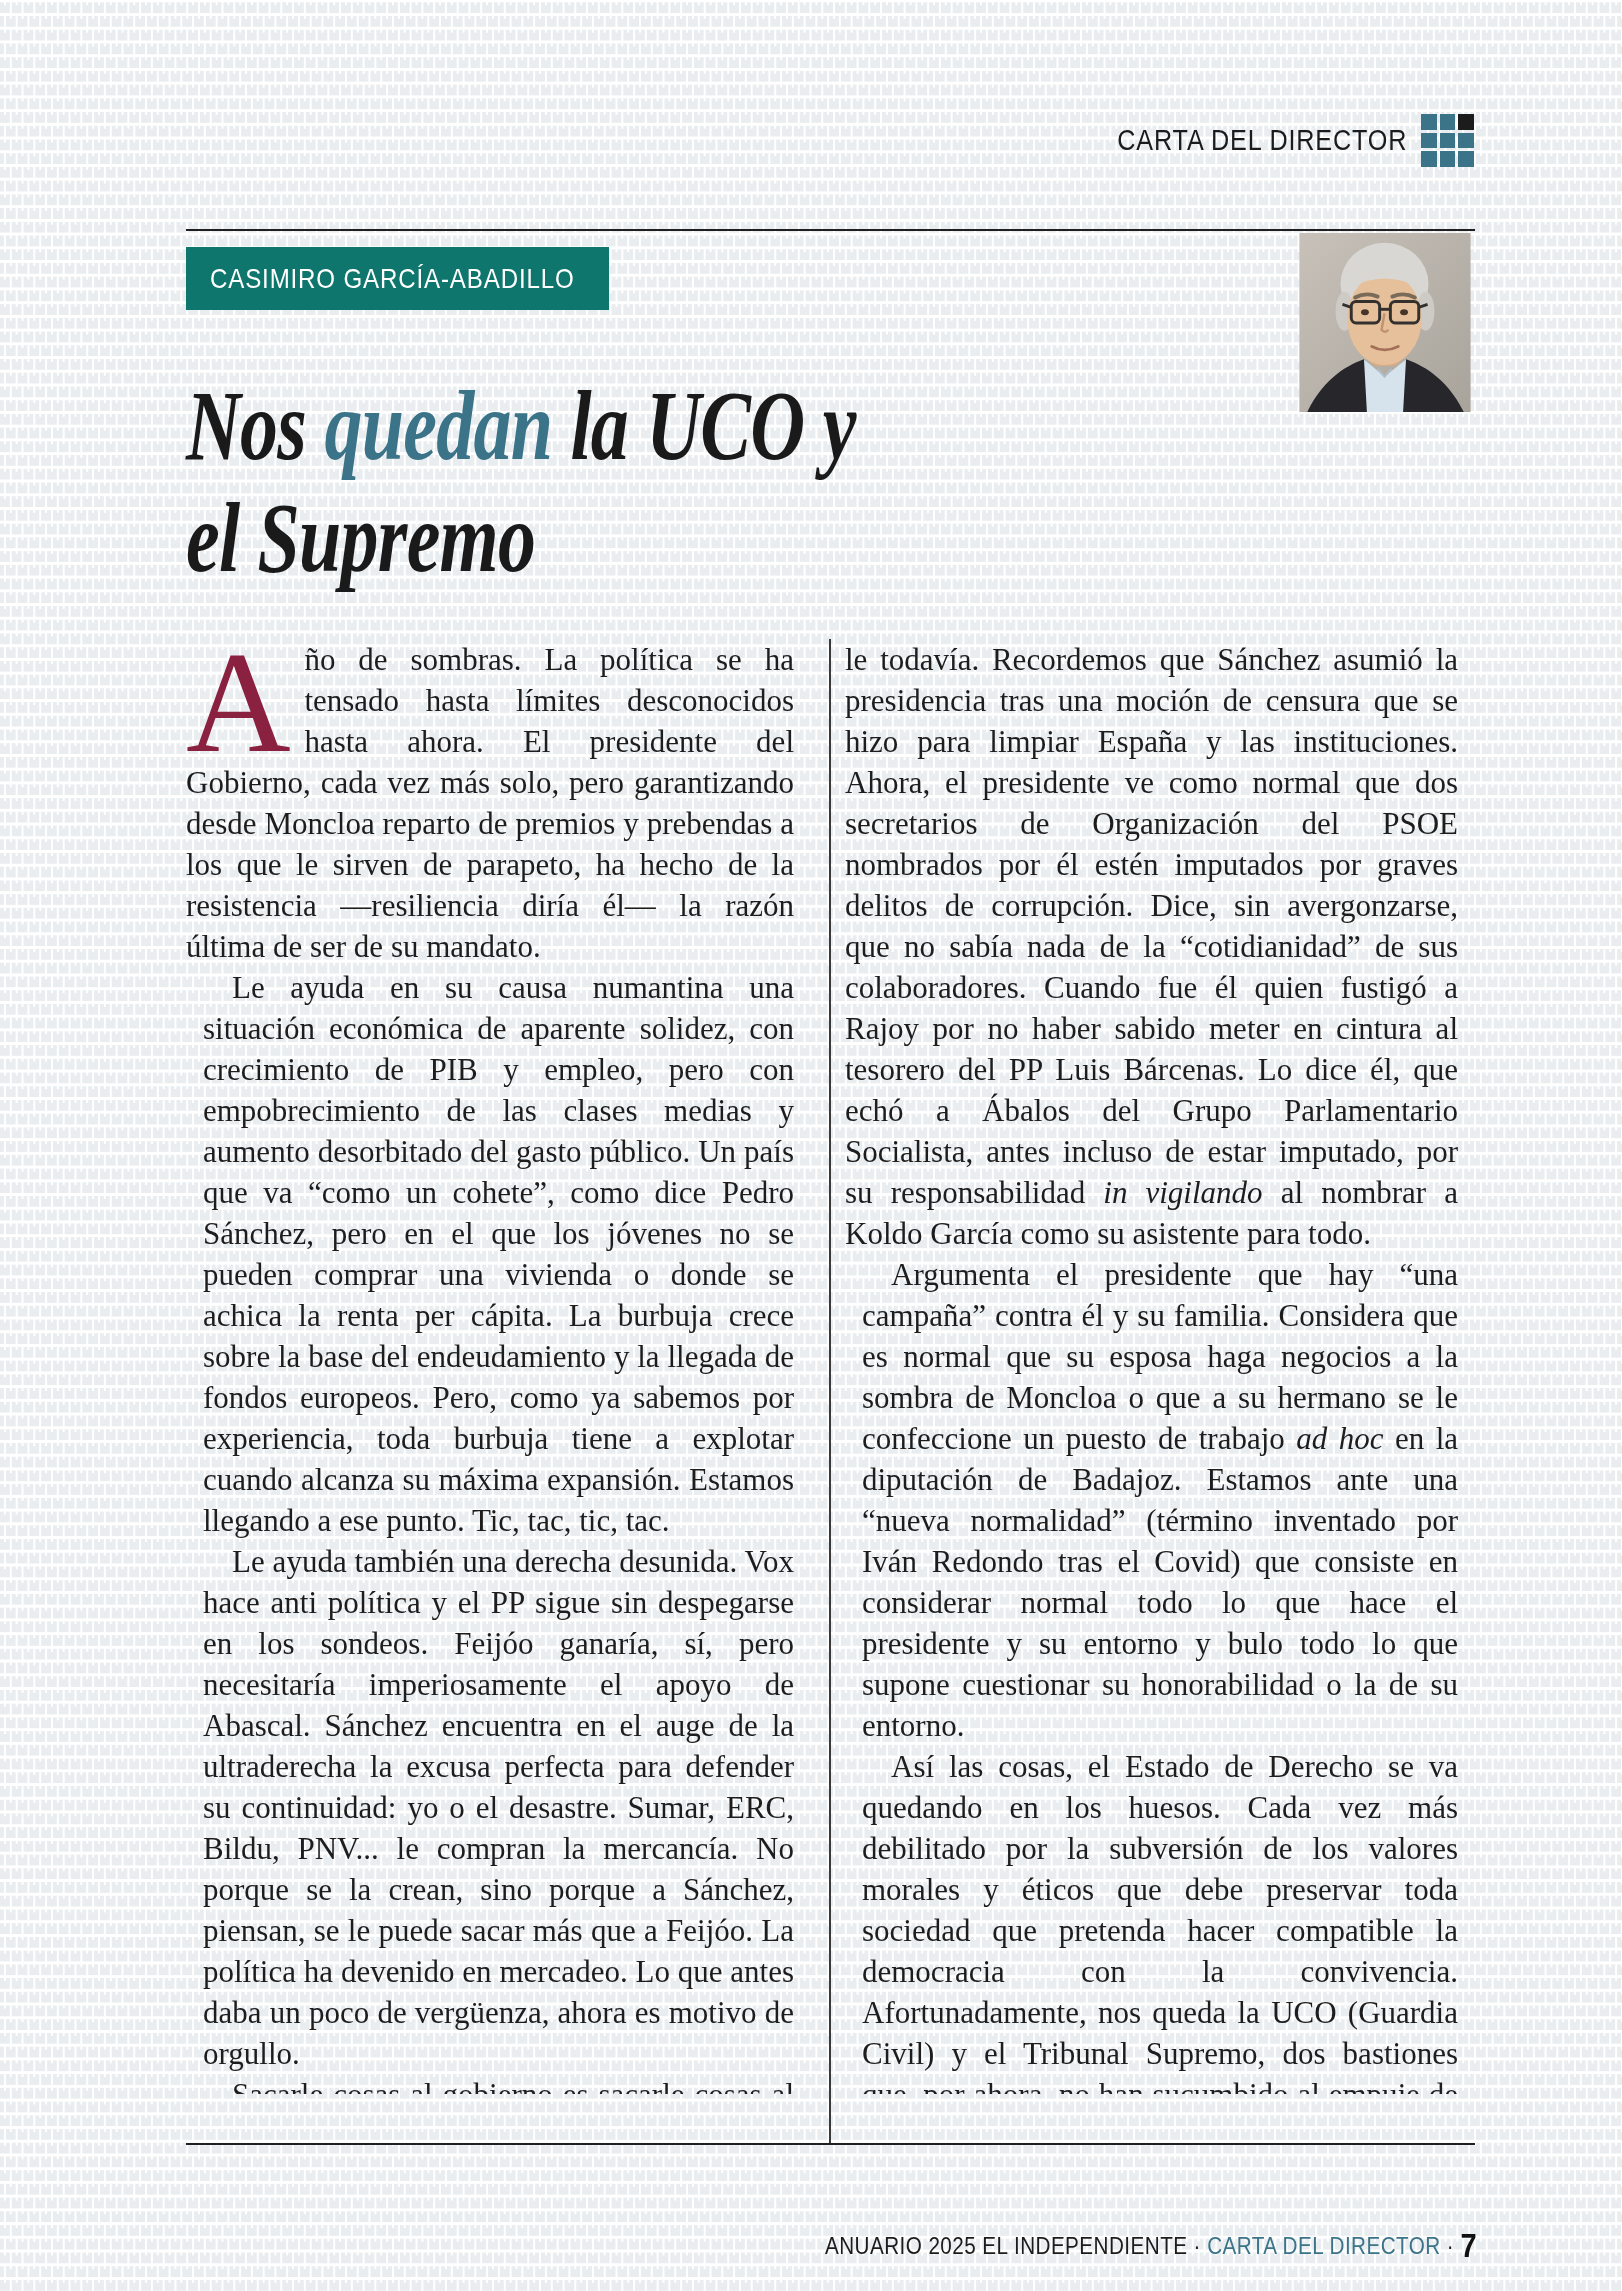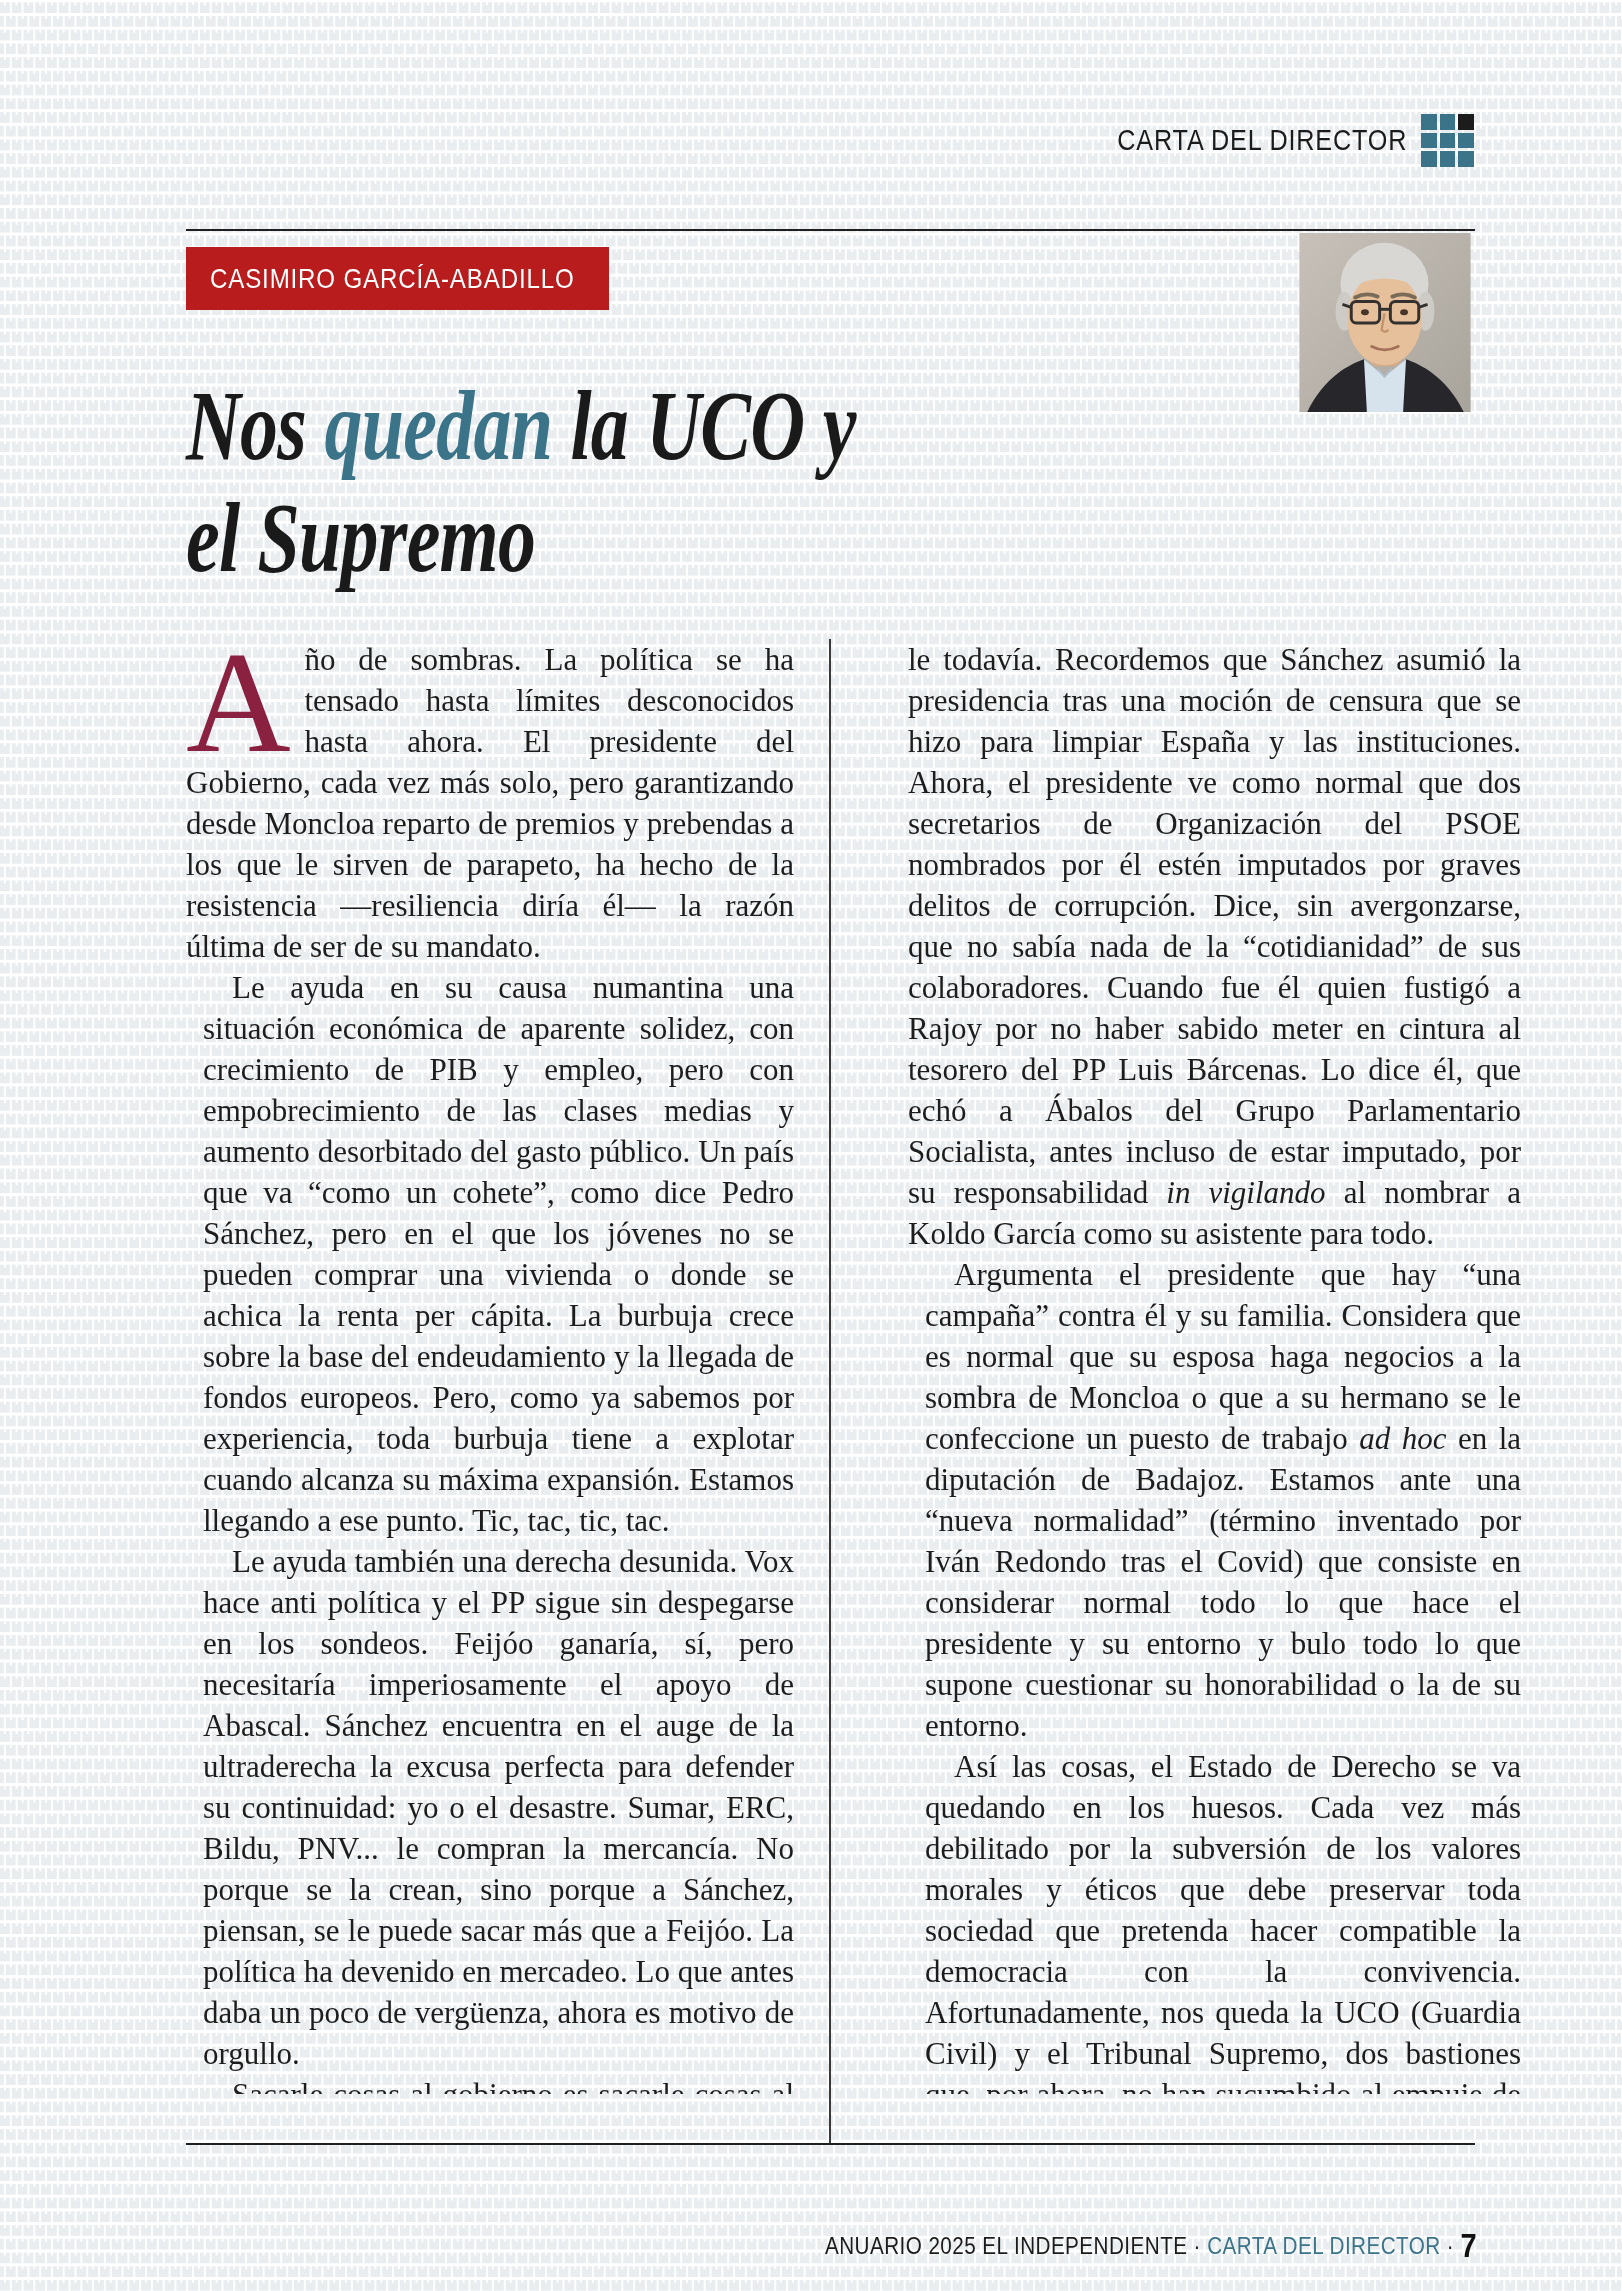--- a/index.html
+++ b/index.html
@@ -20,21 +20,21 @@
   }
   .grid-icon { display:grid; grid-template-columns:repeat(3,15.7px); grid-template-rows:repeat(3,15.7px); gap:2.9px; }
   .grid-icon .cell { background:#3b7389; }
   .grid-icon .cell.dark { background:#1c1c1c; }
 
   .rule-top { top:229px; left:186px; width:1289px; height:2px; background:#1f1f1f; }
 
   
   .byline-box {
     top:247px; left:186px; width:423px; height:63px;
-    background:#b91c1c; display:flex; align-items:center; padding-left:23.5px; box-sizing:border-box;
+    background:#0f766e; display:flex; align-items:center; padding-left:23.5px; box-sizing:border-box;
   }
   .byline-text {
     font-family:"Liberation Sans", sans-serif; font-size:28px; color:#ffffff;
     letter-spacing:1px; white-space:nowrap; transform:scaleX(0.86); transform-origin:left center;
   }
 
   
   .portrait { top:233px; left:1299px; width:172px; height:179px; }
 
   
@@ -43,21 +43,21 @@
     font-style:italic; font-weight:700; font-size:100px; line-height:112px;
     color:#1a1a1a; white-space:nowrap;
     transform:scaleX(0.76); transform-origin:left top; letter-spacing:-1px;
   }
   .title-highlight { color:#3b7389; }
 
   
   .col { top:639px; height:1455px; overflow:hidden; text-align:justify;
          font-size:31px; line-height:41px; color:#1d1d1d; hyphens:auto; }
   .col-1 { left:186px; width:608px; }
-  .col-2 { left:908px; width:613px; }
+  .col-2 { left:845px; width:613px; }
   .col p { margin:0; }
   .col p.indent { text-indent:29px;margin-left:17px; }
   .dropcap {
     float:left; font-style:normal; font-weight:400; font-size:145px; line-height:118px;
     color:#8b2140; margin:3.9px 13.7px 0 0;
   }
 
   .col-divider { top:639px; left:829px; width:2px; height:1504px; background:#3a3a3a; }
 
   

